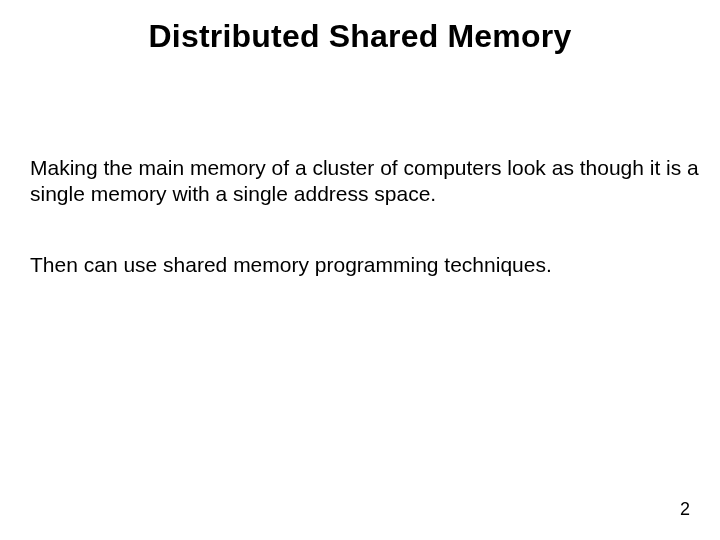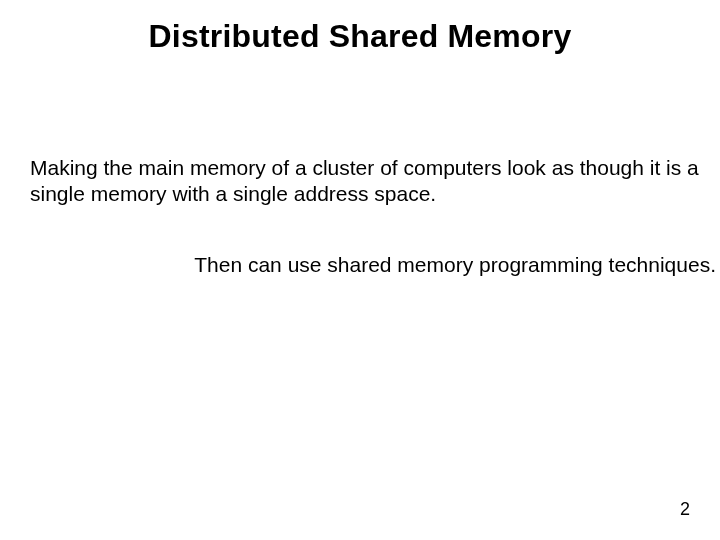--- a/index.html
+++ b/index.html
@@ -23,21 +23,20 @@
       font-size: 21px;
       line-height: 1.25;
     }
     .para2 {
       position: absolute;
       top: 252px;
       left: 30px;
       right: 4px;
       font-size: 21px;
       line-height: 1.25;
-      text-align: right;
     }
     .page-num {
       position: absolute;
       bottom: 20px;
       right: 30px;
       font-size: 18px;
     }
   </style>
 </head>
 <body>

